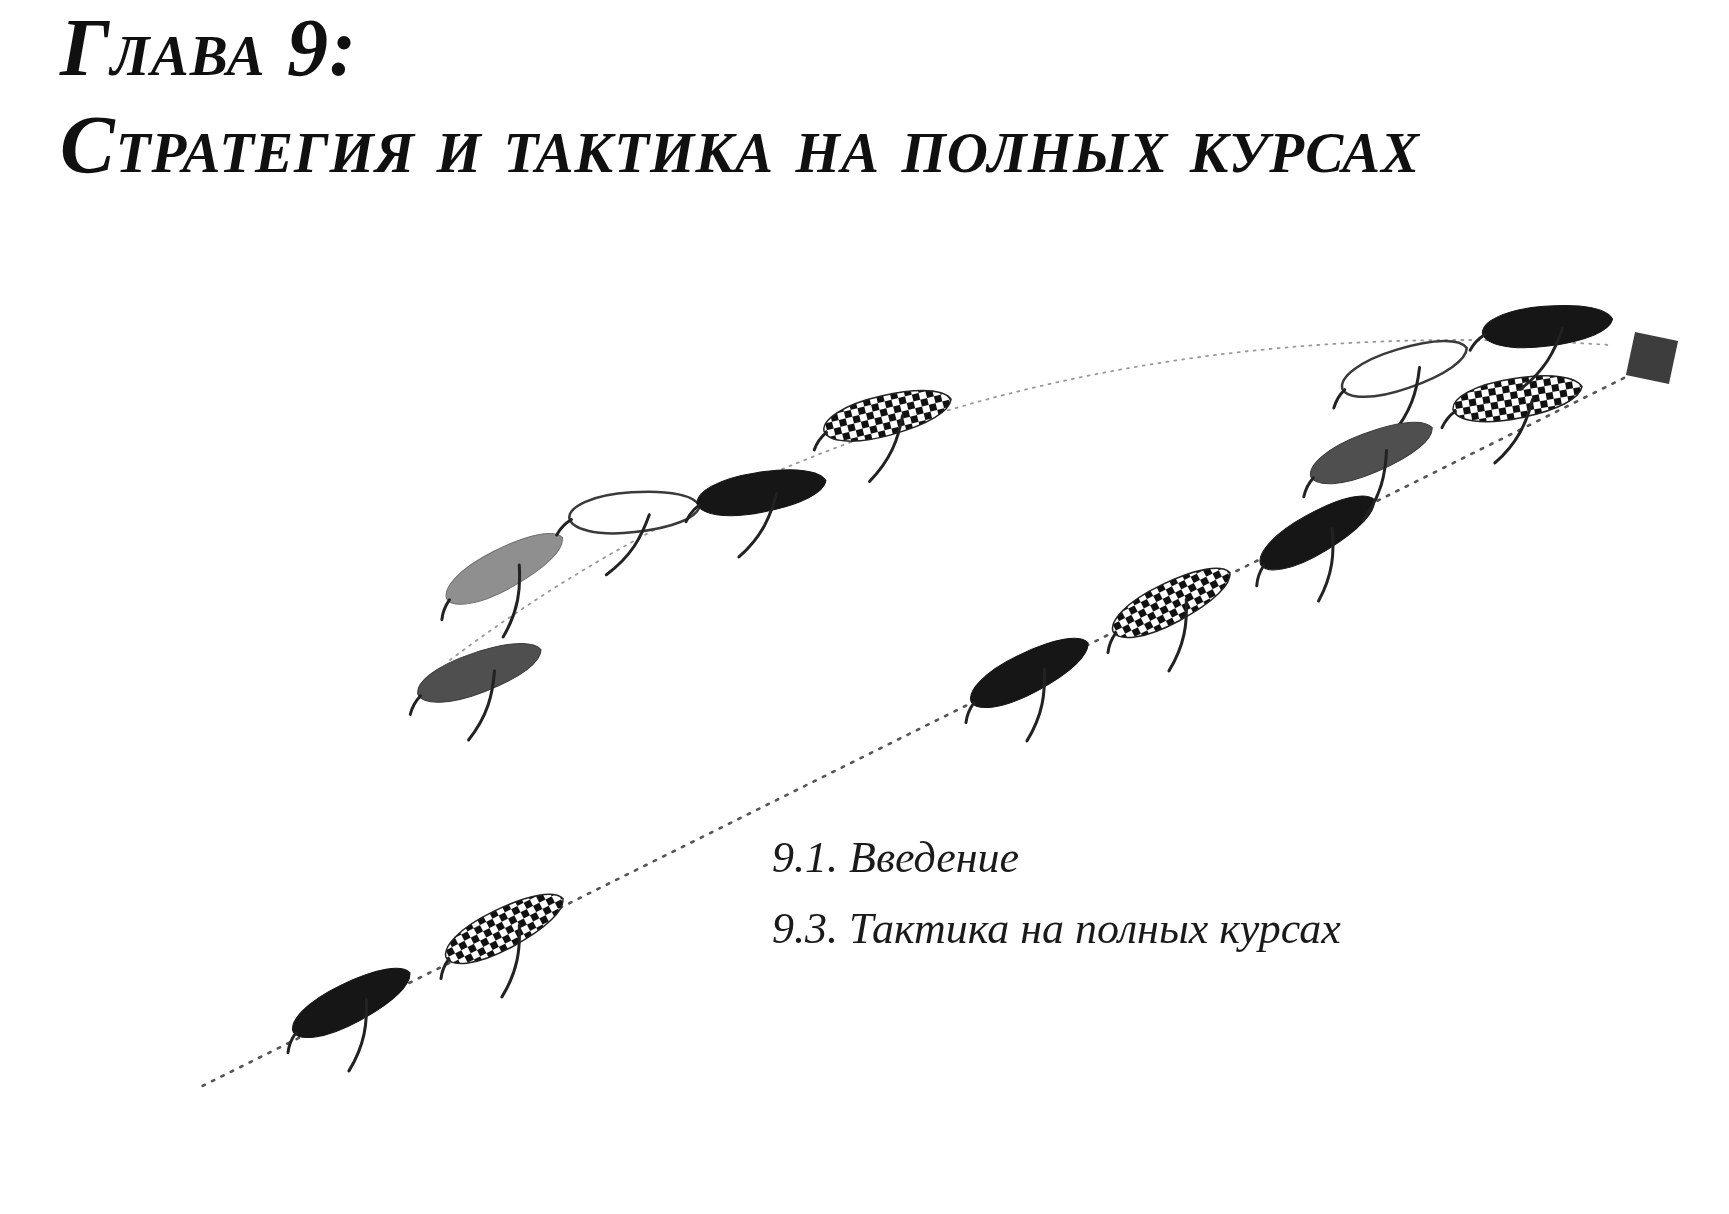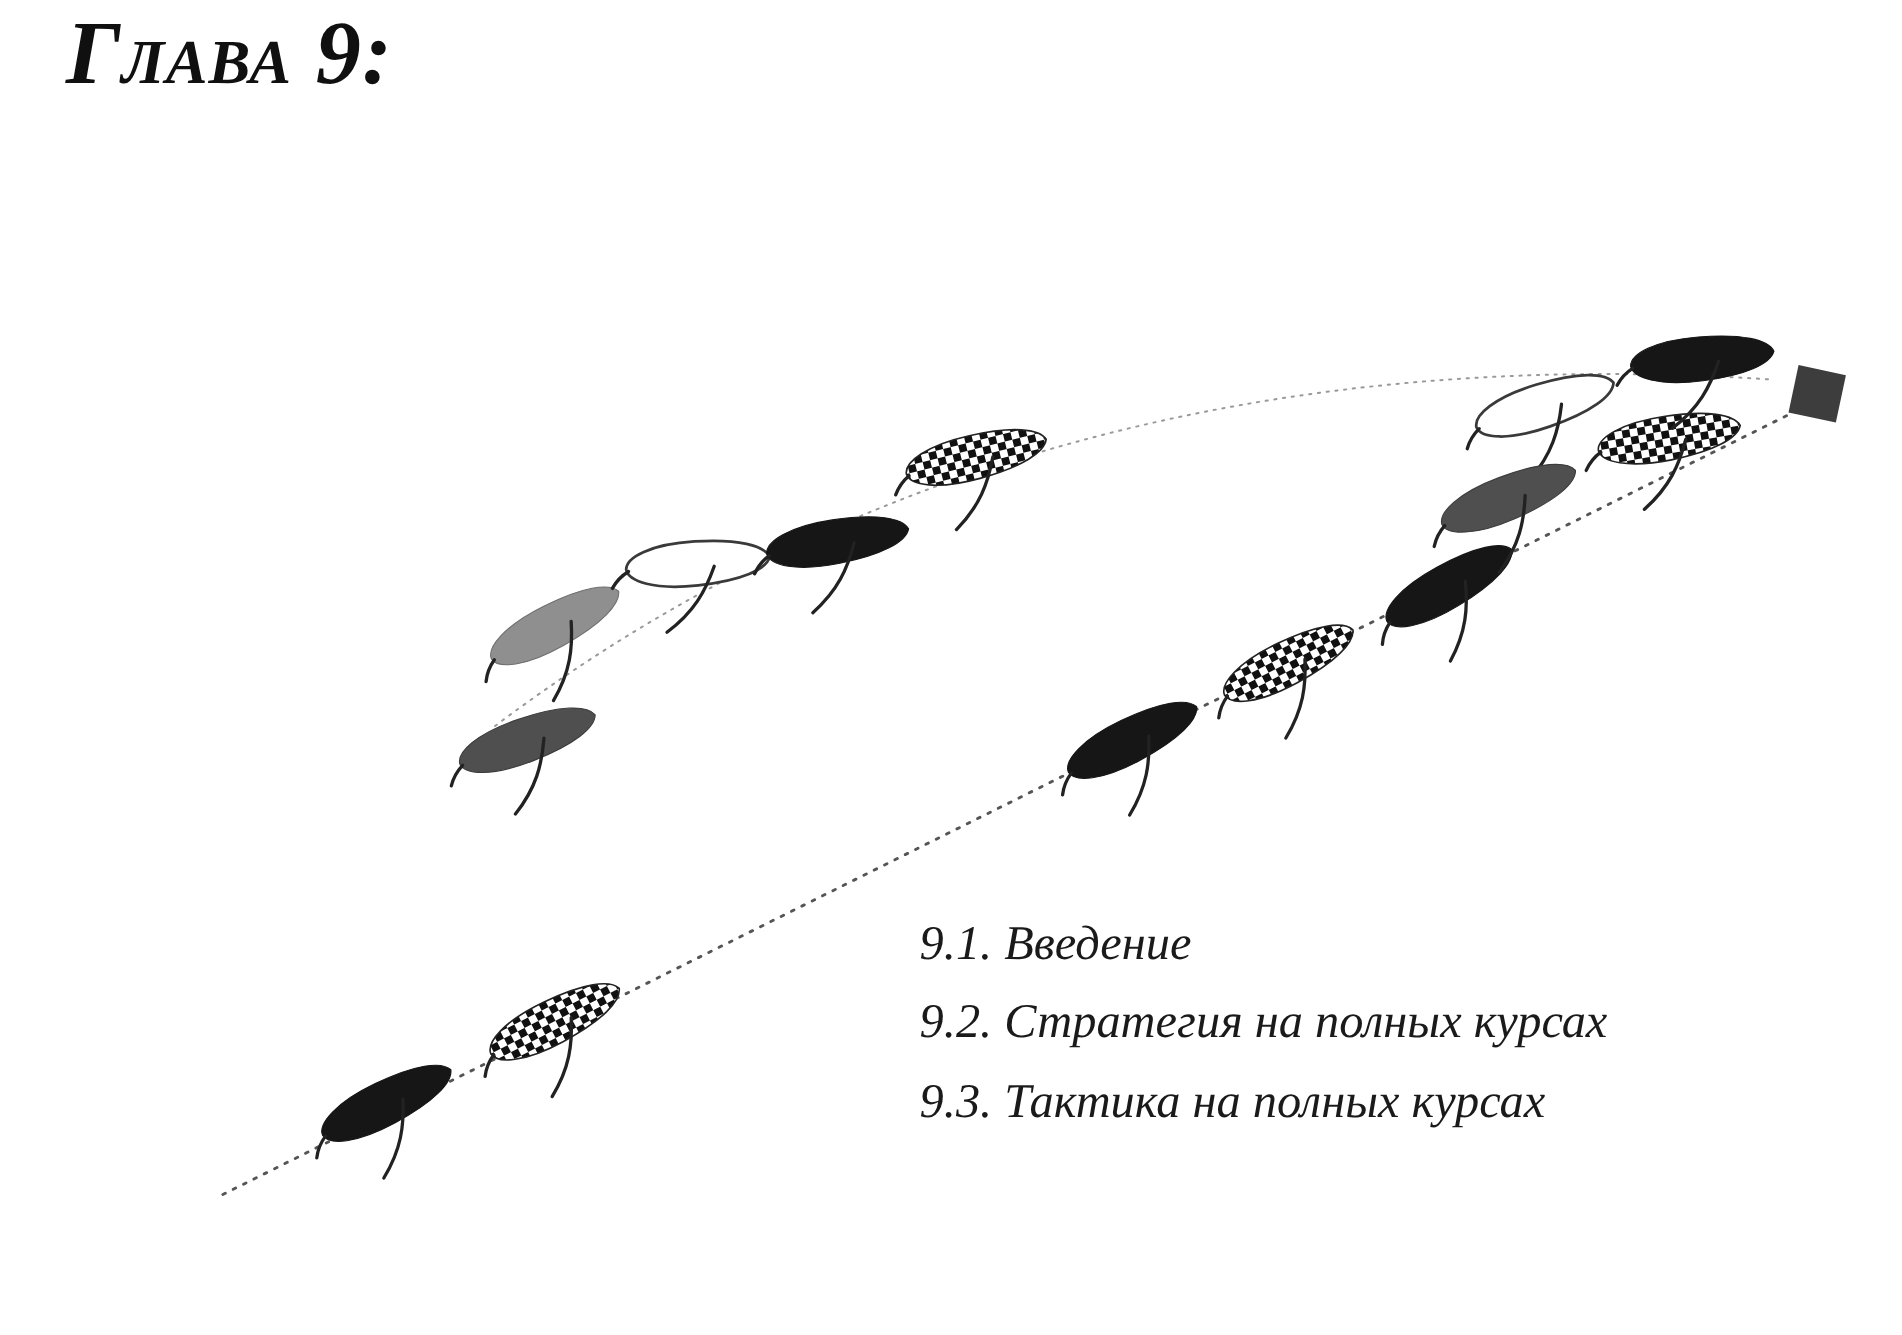--- a/index.html
+++ b/index.html
@@ -24,21 +24,21 @@
     font-style: italic;
     font-variant: small-caps;
     font-size: 82px;
     line-height: 1.18;
     letter-spacing: 1px;
     color: #101010;
     white-space: nowrap;
   }
   .toc {
     position: absolute;
-    left: 836px;
+    left: 772px;
     top: 822px;
     z-index: 2;
   }
   .toc-item {
     font-style: italic;
     font-size: 44px;
     line-height: 1.62;
     color: #1a1a1a;
     white-space: nowrap;
   }
@@ -50,25 +50,25 @@
     z-index: 1;
   }
 </style>
 </head>
 <body>
 
 <div class="page">
 
   <div class="chapter-title">
     <div class="line1">Глава 9:</div>
+    <div class="line2">Стратегия и тактика на полных курсах</div>
   </div>
 
   <div class="toc">
     <div class="toc-item">9.1. Введение</div>
-    <div class="toc-item">9.2. Стратегия на полных курсах</div>
     <div class="toc-item">9.3. Тактика на полных курсах</div>
   </div>
 
   <svg class="diagram" id="diagram-svg" viewBox="0 0 1729 1214" xmlns="http://www.w3.org/2000/svg">
     <defs>
       <pattern id="checker" width="14" height="14" patternUnits="userSpaceOnUse">
         <rect width="14" height="14" fill="#ffffff"></rect>
         <rect width="7" height="7" fill="#111111"></rect>
         <rect x="7" y="7" width="7" height="7" fill="#111111"></rect>
       </pattern>

